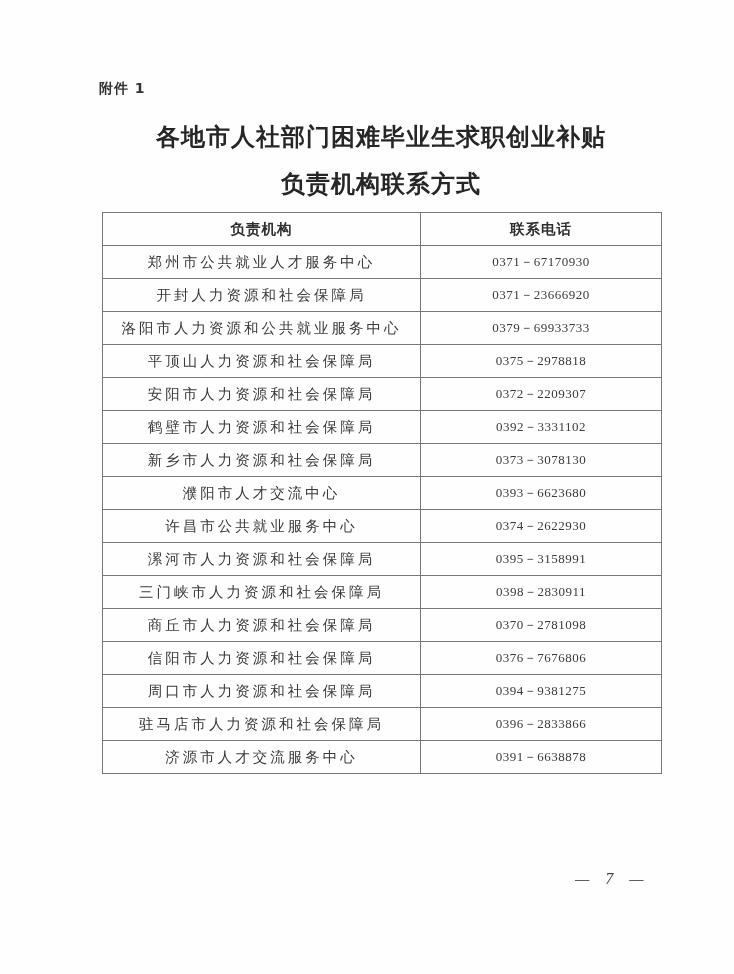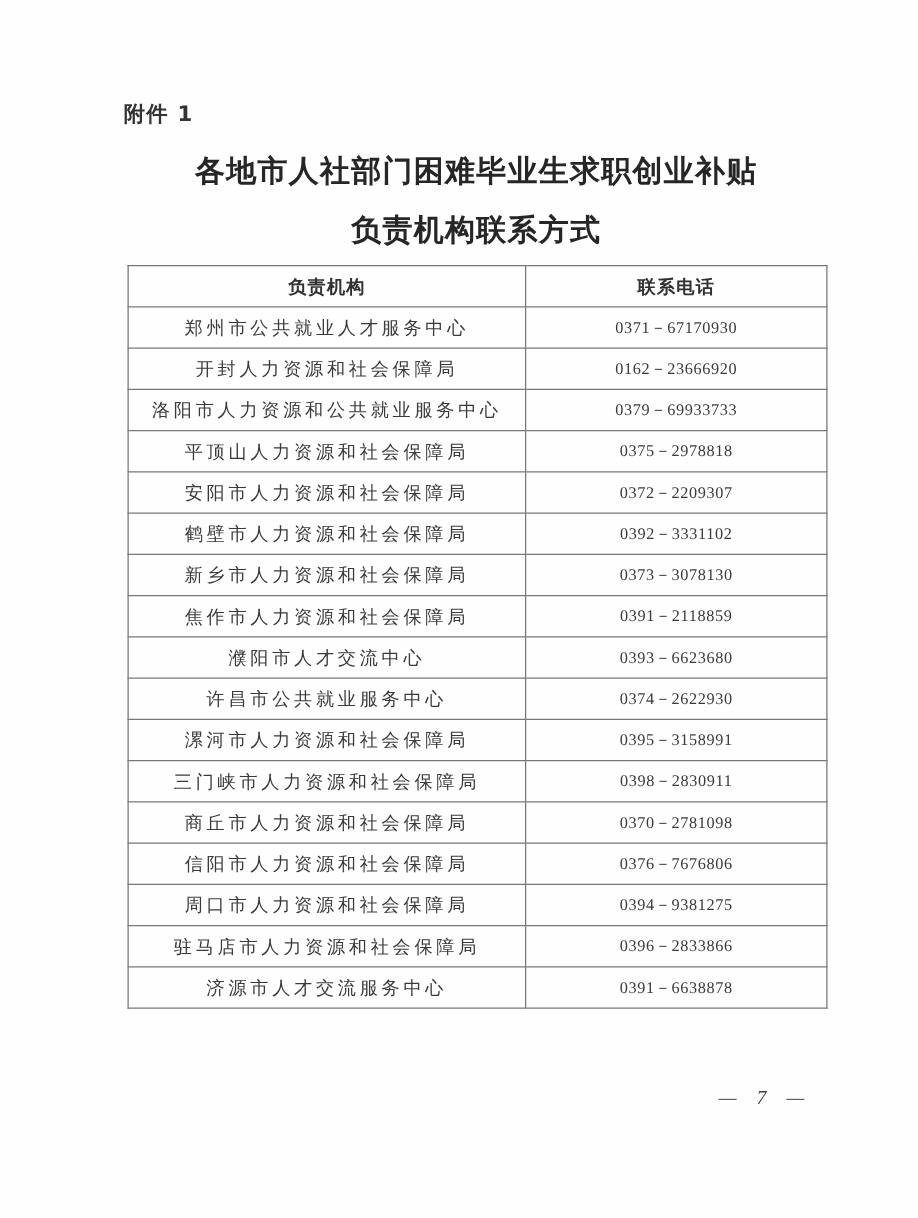--- a/index.html
+++ b/index.html
@@ -18,21 +18,21 @@
     .page {
       position: absolute;
       left: 0; top: 0;
       width: 734px; height: 974px;
       background: #fefefe;
     }
     .attachment-label {
       position: absolute;
       left: 99px;
       top: 80px;
-      font-size: 17px;
+      font-size: 14px;
       font-weight: bold;
       font-family: "DejaVu Sans", "Liberation Sans", sans-serif;
       color: #333;
       letter-spacing: 1px;
     }
     .title-line {
       position: absolute;
       left: 0;
       width: 734px;
       text-align: center;
@@ -113,45 +113,41 @@
         <th>联系电话</th>
       </tr>
     </thead>
     <tbody>
       <tr>
           <td class="org">郑州市公共就业人才服务中心</td>
           <td class="phone">0371－67170930</td>
         </tr>
       <tr>
           <td class="org">开封人力资源和社会保障局</td>
-          <td class="phone">0162－23666920</td>
+          <td class="phone">0371－23666920</td>
         </tr>
       <tr>
           <td class="org">洛阳市人力资源和公共就业服务中心</td>
           <td class="phone">0379－69933733</td>
         </tr>
       <tr>
           <td class="org">平顶山人力资源和社会保障局</td>
           <td class="phone">0375－2978818</td>
         </tr>
       <tr>
           <td class="org">安阳市人力资源和社会保障局</td>
           <td class="phone">0372－2209307</td>
         </tr>
       <tr>
           <td class="org">鹤壁市人力资源和社会保障局</td>
           <td class="phone">0392－3331102</td>
         </tr>
       <tr>
           <td class="org">新乡市人力资源和社会保障局</td>
           <td class="phone">0373－3078130</td>
-        </tr>
-      <tr>
-          <td class="org">焦作市人力资源和社会保障局</td>
-          <td class="phone">0391－2118859</td>
         </tr>
       <tr>
           <td class="org">濮阳市人才交流中心</td>
           <td class="phone">0393－6623680</td>
         </tr>
       <tr>
           <td class="org">许昌市公共就业服务中心</td>
           <td class="phone">0374－2622930</td>
         </tr>
       <tr>

